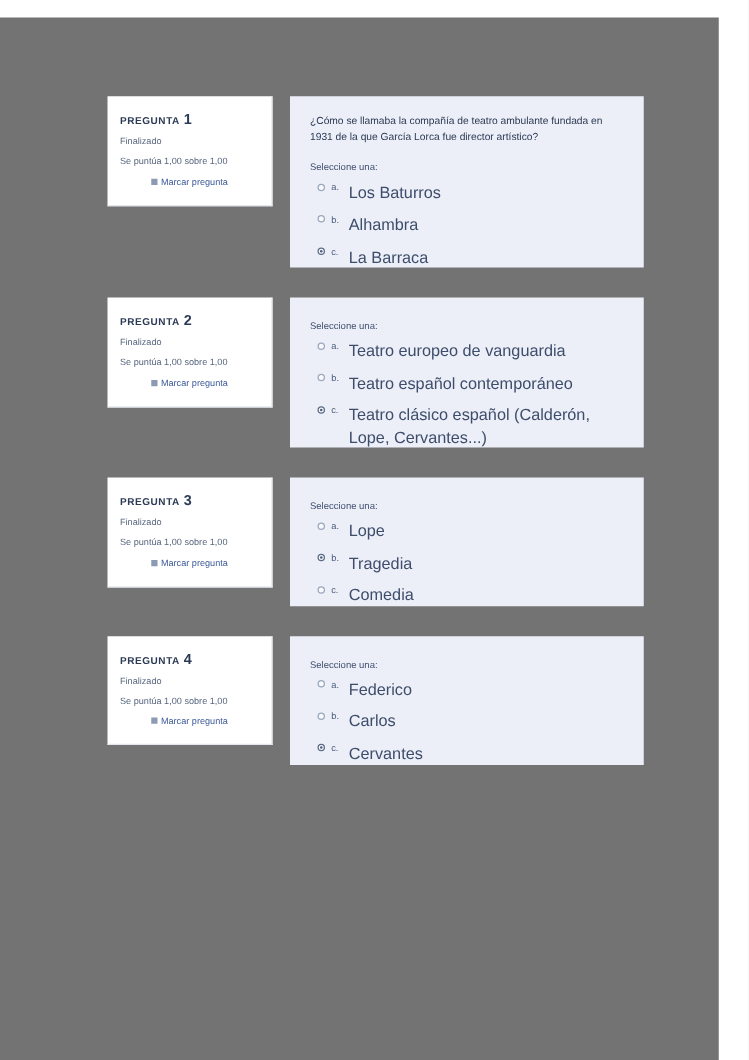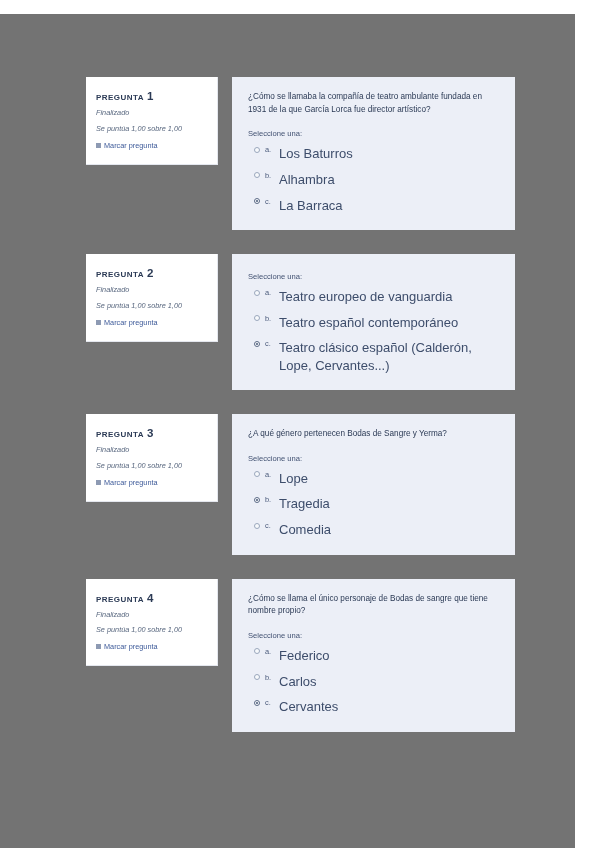--- a/index.html
+++ b/index.html
@@ -61,42 +61,42 @@
     font-weight: bold;
     margin-left: 3px;
   }
   .q-state,
   .q-grade {
     font-size: 7.3px;
     color: #58677f;
     margin-bottom: 7px;
     line-height: 1.2;
     white-space: nowrap;
-    font-style: italic;
   }
   .q-flag {
     font-size: 7.3px;
     color: #3d5a99;
     display: flex;
     align-items: center;
     gap: 3px;
     white-space: nowrap;
+    justify-content: center;
   }
   .flag-icon {
     display: inline-block;
     width: 5px;
     height: 5px;
     background: #8d9ab3;
     flex: 0 0 5px;
   }
   .q-body {
     flex: 1;
     margin-left: 14px;
     background: #eceff7;
-    padding: 14px 16px 16px 16px;
+    padding: 14px 16px 0 16px;
     box-sizing: border-box;
     min-height: 86px;
   }
   .q-text {
     font-size: 8.2px;
     line-height: 1.55;
     color: #2b3a55;
     margin: 0 0 13px 0;
     max-width: 252px;
   }
@@ -216,21 +216,20 @@
         <div class="q-info">
           <div class="q-info-head"><span class="q-label">PREGUNTA</span><span class="q-num">3</span></div>
           <div class="q-state">Finalizado</div>
           <div class="q-grade">Se puntúa 1,00 sobre 1,00</div>
           <div class="q-flag">
             <span class="flag-icon"></span>
             <span>Marcar pregunta</span>
           </div>
         </div>
         <div class="q-body">
-          <p class="q-text">¿A qué género pertenecen Bodas de Sangre y Yerma?</p>
           <p class="q-prompt">Seleccione una:</p>
           <div class="answer-row">
             <span class="radio"></span>
             <span class="answer-letter">a.</span>
             <span class="answer-text">Lope</span>
           </div>
           <div class="answer-row">
             <span class="radio checked"></span>
             <span class="answer-letter">b.</span>
             <span class="answer-text">Tragedia</span>
@@ -246,21 +245,20 @@
         <div class="q-info">
           <div class="q-info-head"><span class="q-label">PREGUNTA</span><span class="q-num">4</span></div>
           <div class="q-state">Finalizado</div>
           <div class="q-grade">Se puntúa 1,00 sobre 1,00</div>
           <div class="q-flag">
             <span class="flag-icon"></span>
             <span>Marcar pregunta</span>
           </div>
         </div>
         <div class="q-body">
-          <p class="q-text">¿Cómo se llama el único personaje de Bodas de sangre que tiene nombre propio?</p>
           <p class="q-prompt">Seleccione una:</p>
           <div class="answer-row">
             <span class="radio"></span>
             <span class="answer-letter">a.</span>
             <span class="answer-text">Federico</span>
           </div>
           <div class="answer-row">
             <span class="radio"></span>
             <span class="answer-letter">b.</span>
             <span class="answer-text">Carlos</span>

